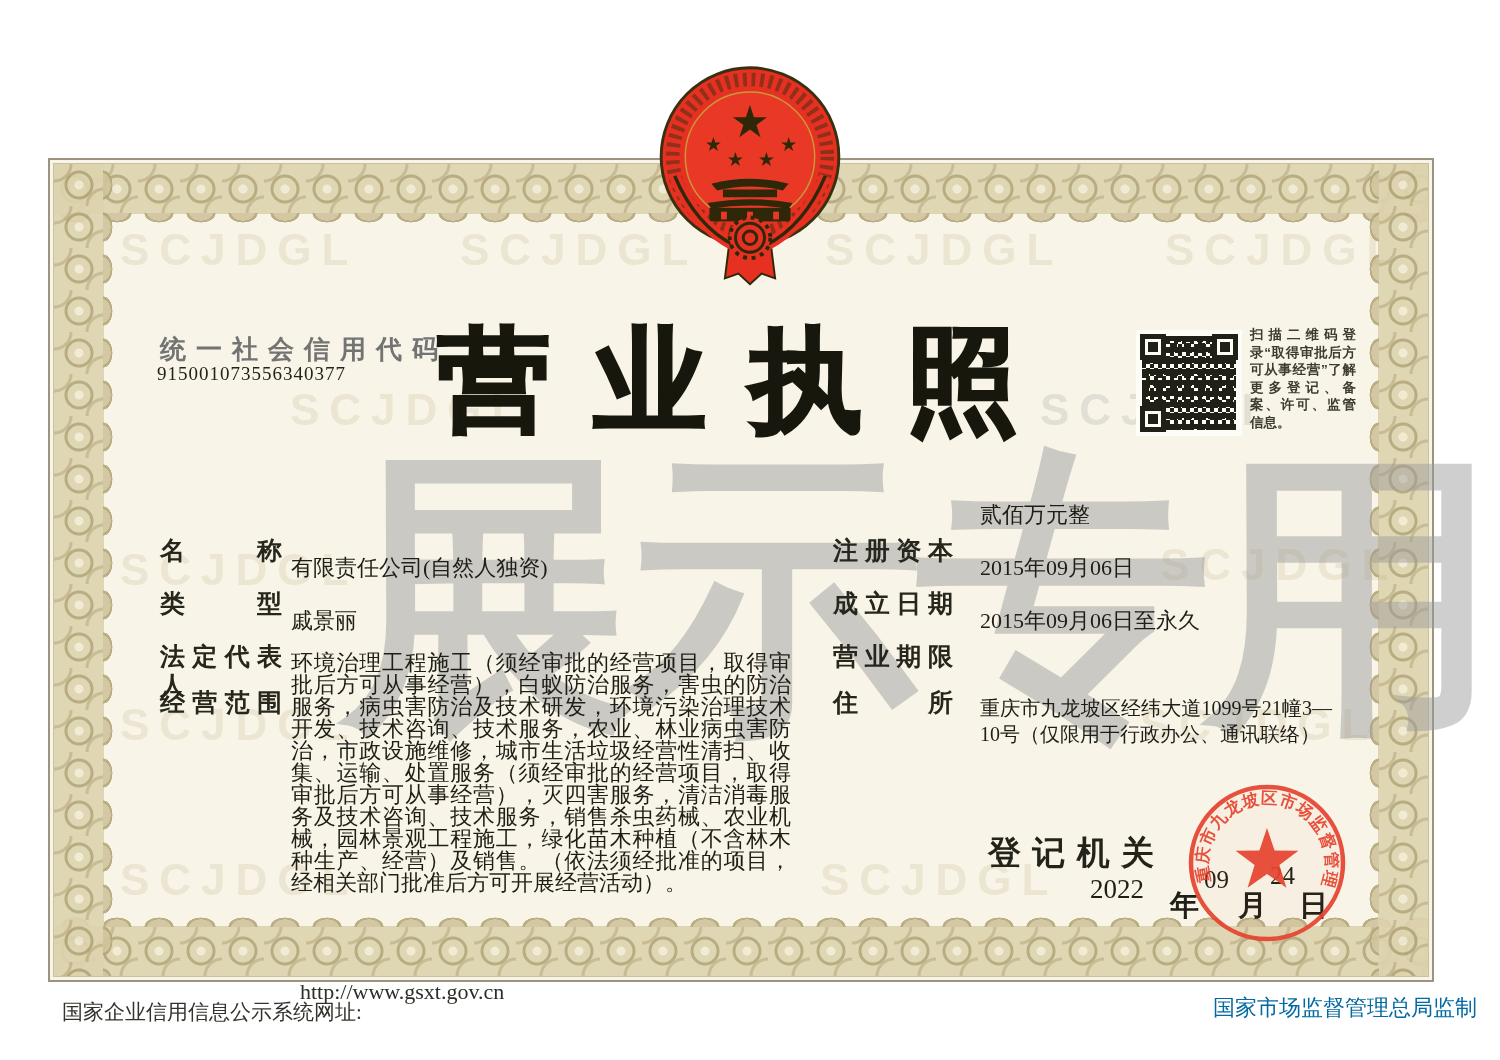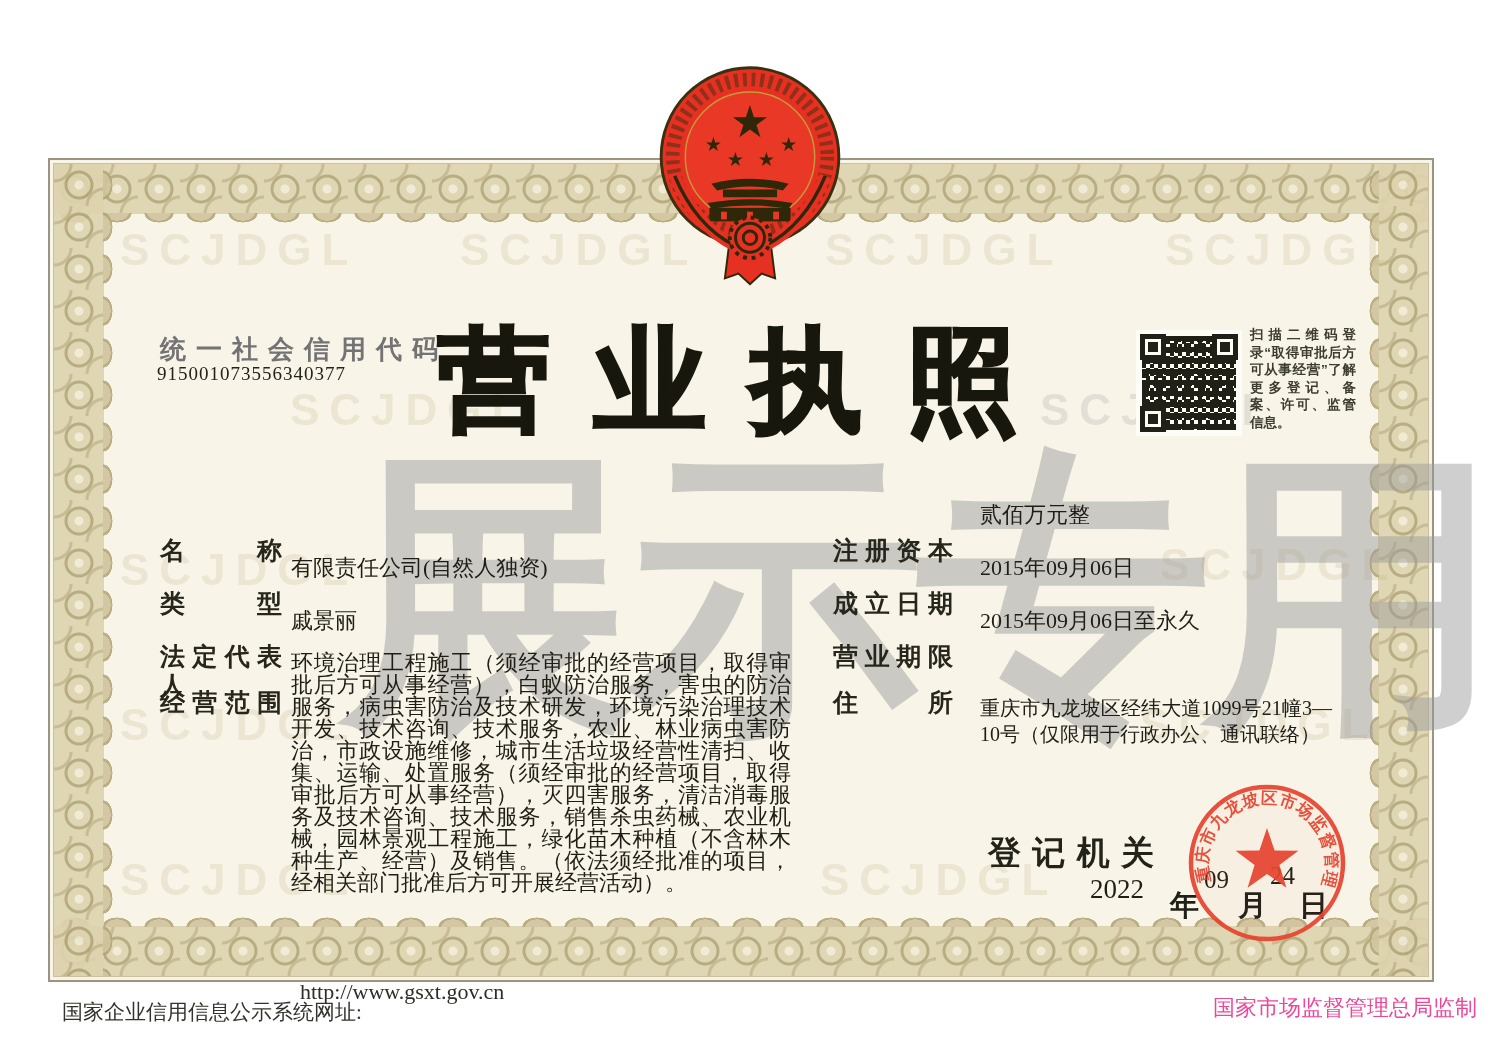--- a/index.html
+++ b/index.html
@@ -82,21 +82,21 @@
 
   
   .seal{position:absolute;left:1182px;top:778px;z-index:6;opacity:.92;}
   .emblem{position:absolute;left:653px;top:62px;z-index:5;}
   .display-wm{position:absolute;left:340px;top:448px;font-size:296px;font-weight:900;line-height:1;
               letter-spacing:-8px;color:#9c9c9c;opacity:.48;z-index:3;white-space:nowrap;}
 
   
   .foot-url{position:absolute;left:300px;top:979px;font-size:22px;color:#2e2e28;z-index:7;}
   .foot-label{position:absolute;left:62px;top:998px;font-size:21px;color:#33332c;z-index:7;}
-  .foot-right{position:absolute;left:1213px;top:993px;font-size:22px;color:#ec4899;z-index:7;text-align:right;}
+  .foot-right{position:absolute;left:1213px;top:993px;font-size:22px;color:#0369a1;z-index:7;text-align:right;}
 </style>
 </head>
 <body>
 
 <div class="scan">
 
   <div class="sheet">
     <div class="lace lace-top"></div>
     <div class="lace lace-bottom"></div>
     <div class="lace lace-left"></div>

